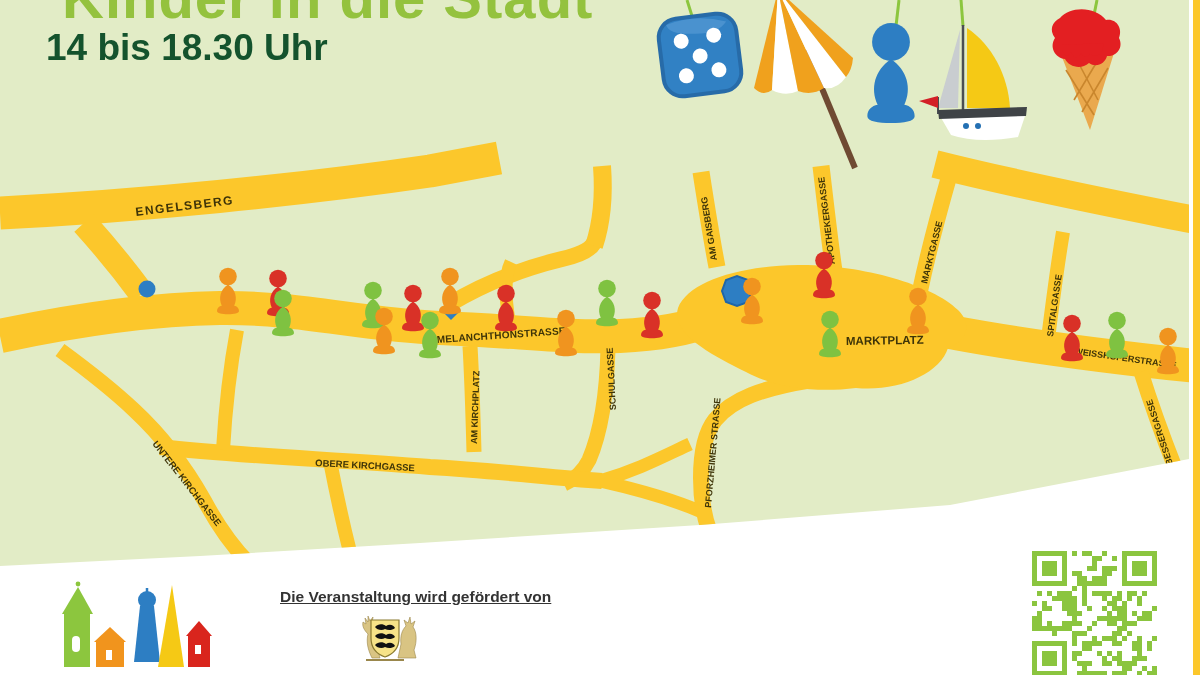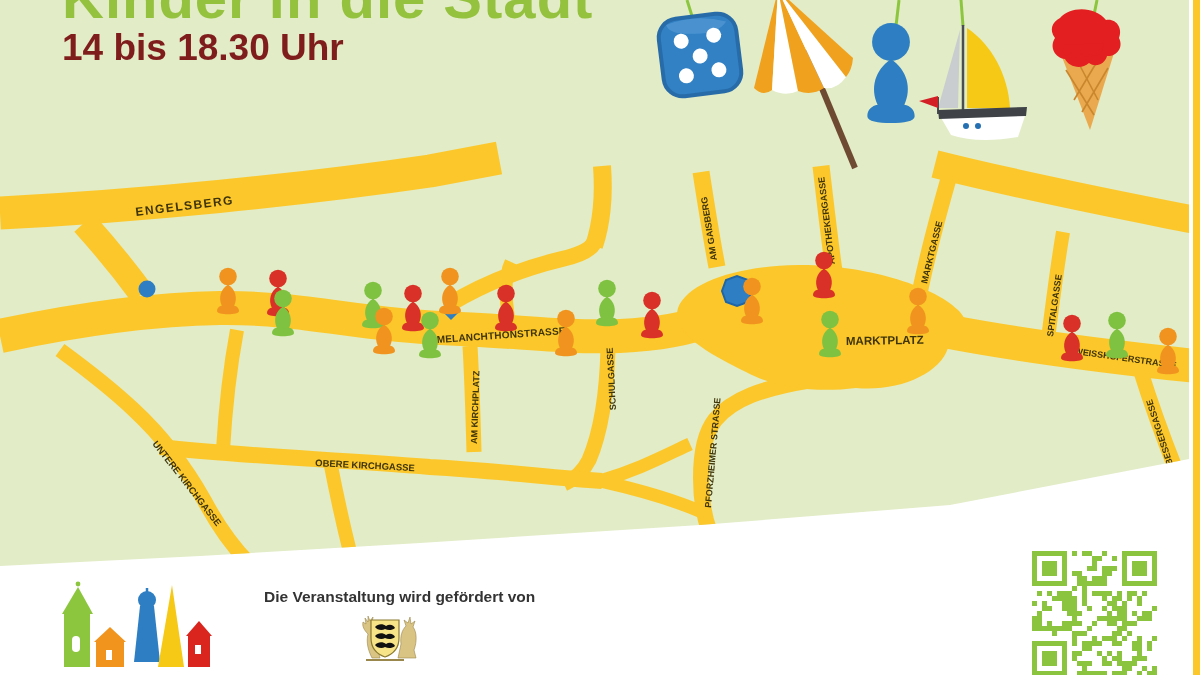--- a/index.html
+++ b/index.html
@@ -1,23 +1,23 @@
 <!DOCTYPE html>
 <html><head>
 <meta charset="utf-8">
 <style>
   html,body{margin:0;padding:0;background:#fff;}
   .poster{position:relative;width:1200px;height:675px;overflow:hidden;background:#ffffff;
           font-family:"Liberation Sans",sans-serif;}
   .poster-title{position:absolute;left:62px;top:-36px;font-size:58px;font-weight:bold;
                 letter-spacing:1px;color:#94c23e;white-space:nowrap;}
-  .poster-subtitle{position:absolute;left:62px;top:27px;font-size:37px;font-weight:bold;
-                   color:#7f1d1d;white-space:nowrap;}
-  .sponsor-text{position:absolute;left:264px;top:588px;font-size:15.5px;font-weight:600;
-                color:#333333;white-space:nowrap;}
+  .poster-subtitle{position:absolute;left:46px;top:27px;font-size:37px;font-weight:bold;
+                   color:#14532d;white-space:nowrap;}
+  .sponsor-text{position:absolute;left:280px;top:588px;font-size:15.5px;font-weight:600;
+                color:#333333;white-space:nowrap;text-decoration:underline;}
   .map-svg{position:absolute;left:0;top:0;}
   .street-label{font-family:"Liberation Sans",sans-serif;font-weight:bold;fill:#3e3408;}
 </style>
 </head>
 <body>
 
 <div class="poster">
 
 <svg class="map-svg" width="1200" height="675" viewBox="0 0 1200 675">
   <defs>

